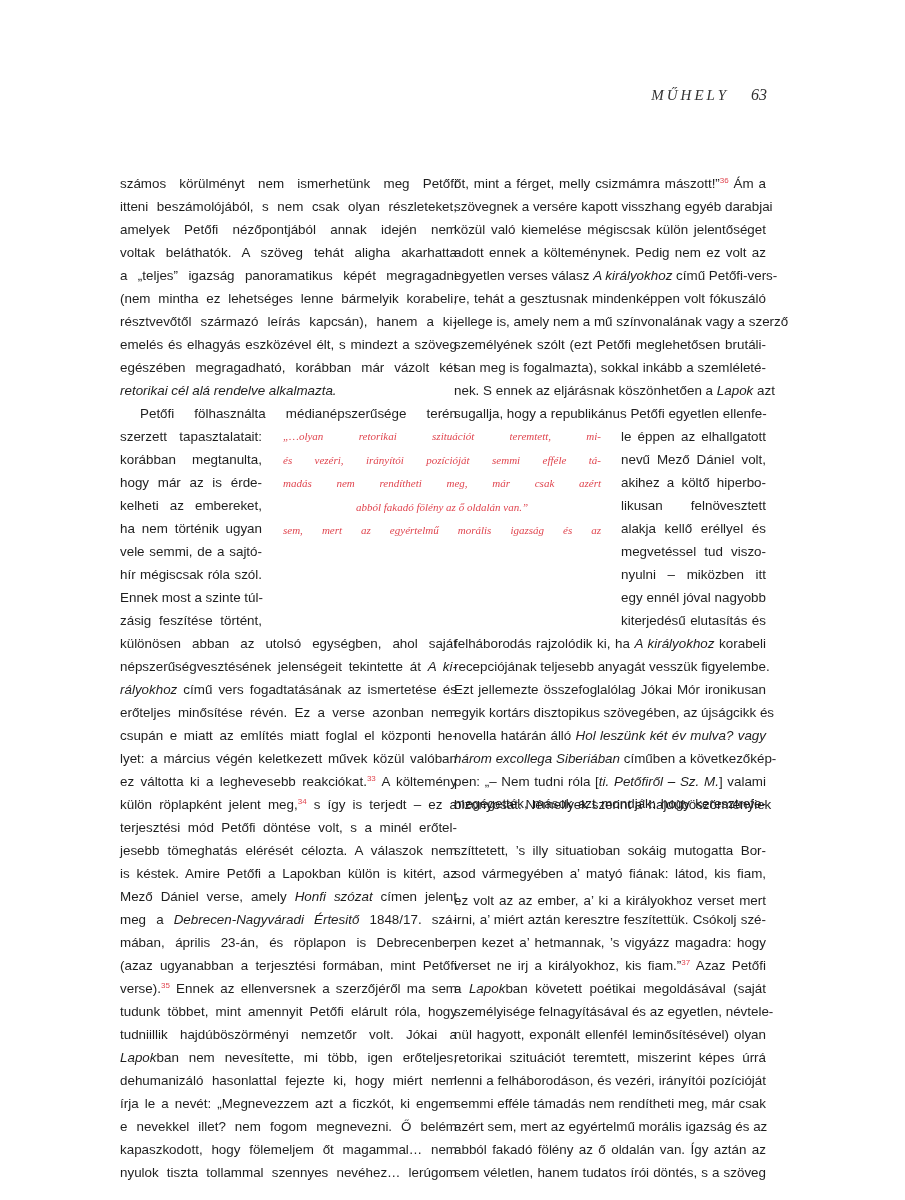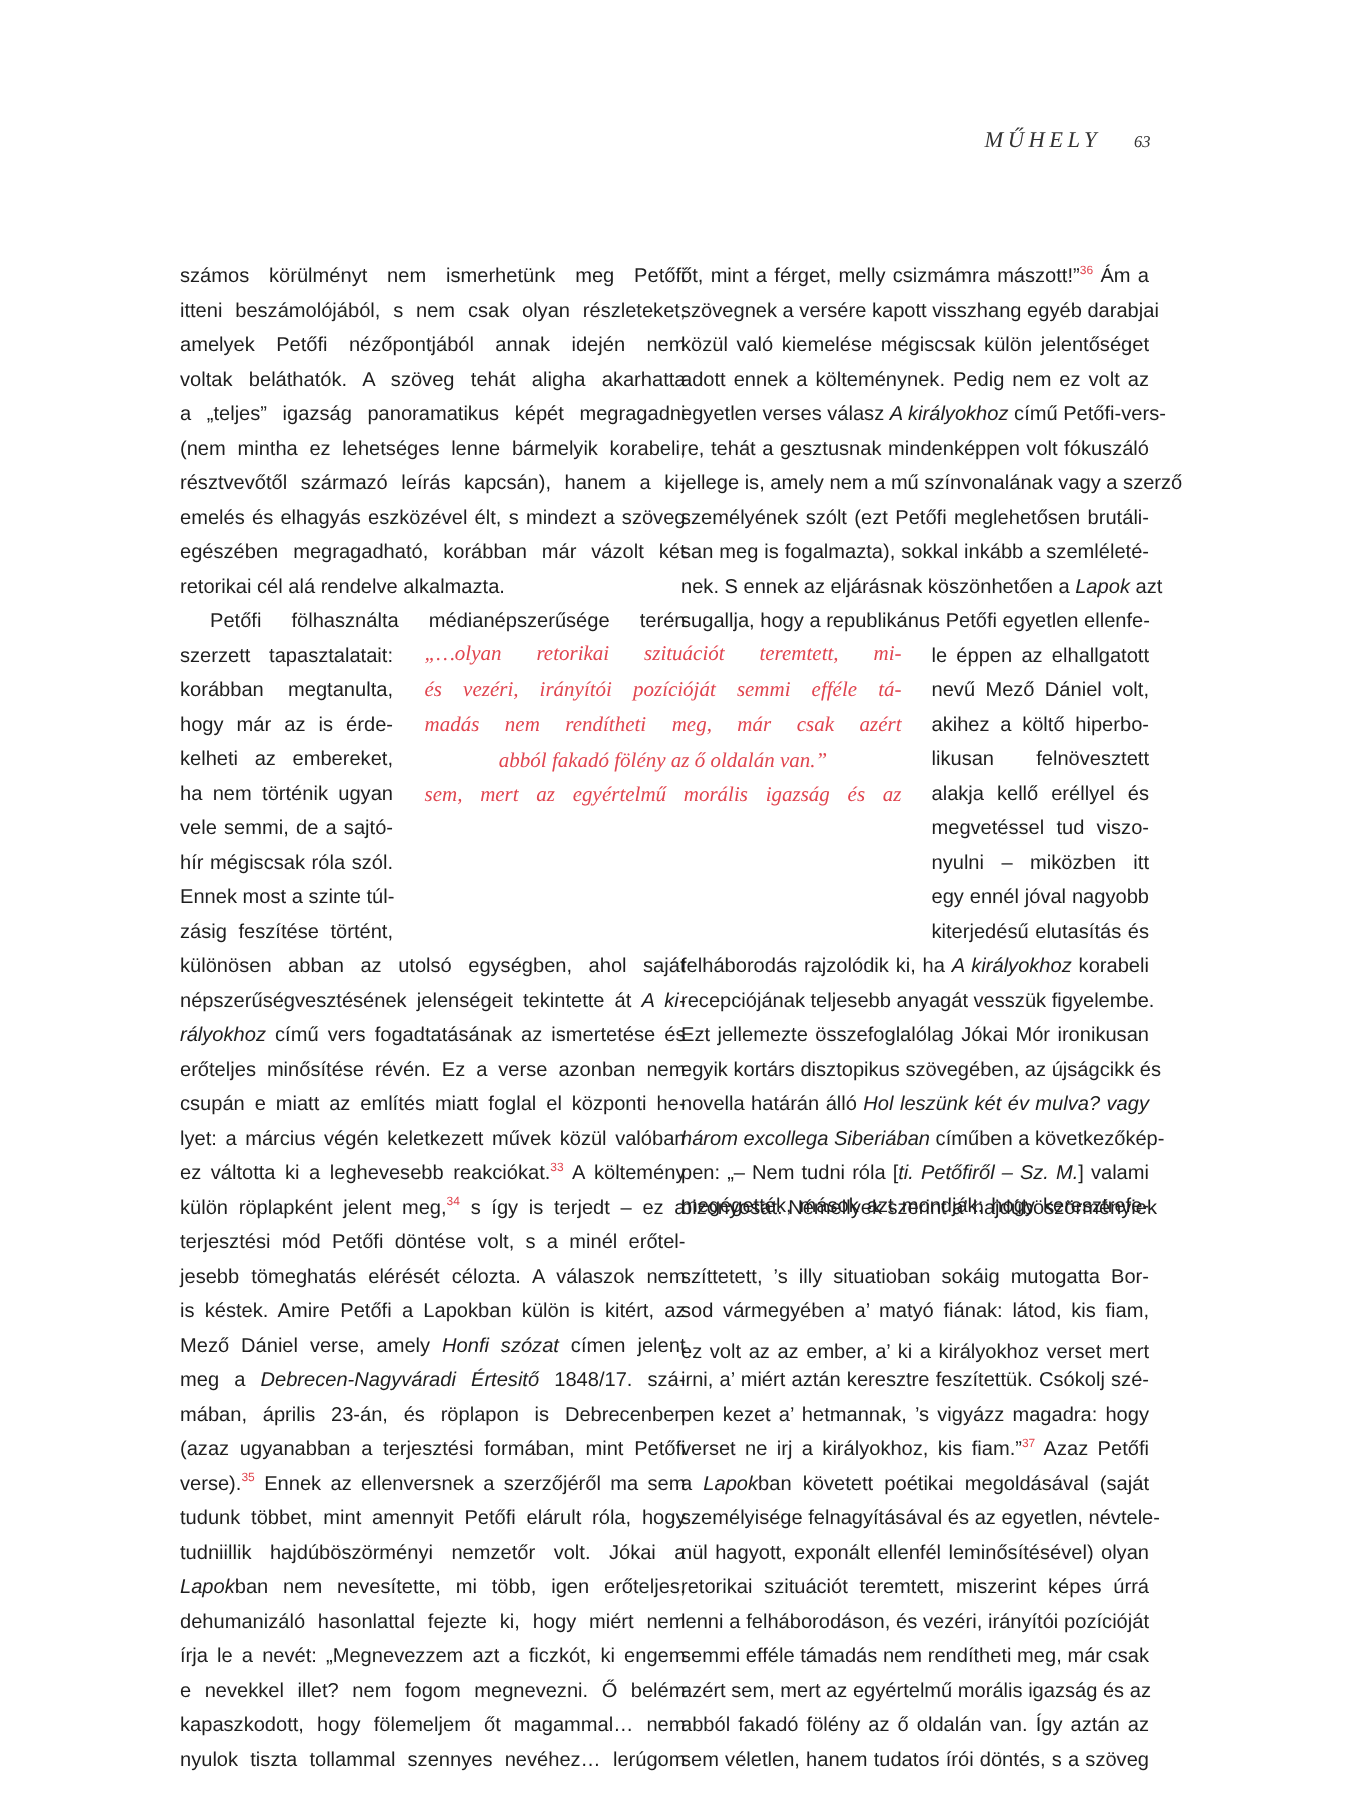--- a/index.html
+++ b/index.html
@@ -1,27 +1,27 @@
 <!DOCTYPE html>
 <html><head>
   <meta charset="utf-8">
   <style>
     html, body { margin: 0; padding: 0; background: #ffffff; }
     body { width: 905px; height: 1200px; position: relative; overflow: hidden; font-family: "Liberation Sans", "DejaVu Sans", sans-serif; color: #1e1e1e; }
     .header { position: absolute; top: 86px; right: 138px; display: flex; align-items: baseline; gap: 22px; font-family: "Liberation Serif", "DejaVu Serif", serif; }
     .section { font-style: italic; font-size: 15px; letter-spacing: 3px; color: #333; }
-    .pagenum { font-size: 11px; color: #333; font-style: italic; }
+    .pagenum { font-size: 16px; color: #333; font-style: italic; }
     .line { position: absolute; font-size: 13.4px; line-height: 20px; height: 20px; white-space: nowrap; text-align: justify; text-align-last: justify; }
-    .line.last { text-align-last: left; }
+    .line.last { text-align-last: left; font-style: italic; }
     .col1 { left: 120px; width: 337px; }
     .col2 { left: 454px; width: 312px; }
     .narrow1 { left: 120px; width: 142px; }
     .narrow2 { left: 621px; width: 145px; }
     .fn { color: #e0454f; font-size: 8px; vertical-align: super; line-height: 0; }
-    .pull { position: absolute; left: 283px; top: 425px; width: 318px; font-family: "Liberation Serif", "DejaVu Serif", serif; font-style: italic; color: #e0454f; font-size: 14px; line-height: 23.6px; }
+    .pull { position: absolute; left: 283px; top: 425px; width: 318px; font-family: "Liberation Serif", "DejaVu Serif", serif; font-style: italic; color: #e0454f; font-size: 11px; line-height: 23.6px; }
     .pull .pl { display: block; text-align: justify; text-align-last: justify; white-space: nowrap; height: 23.6px; }
     .pull .pl.center { text-align: center; text-align-last: center; }
     i { font-style: italic; }
   </style>
 </head>
 <body>
 
 <div class="header">
   <span class="section">MŰHELY</span>
   <span class="pagenum">63</span>

